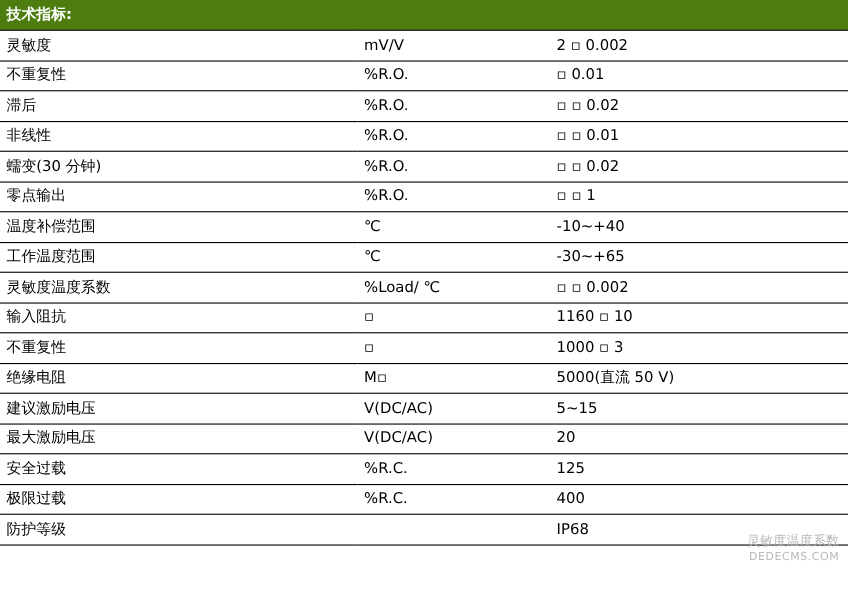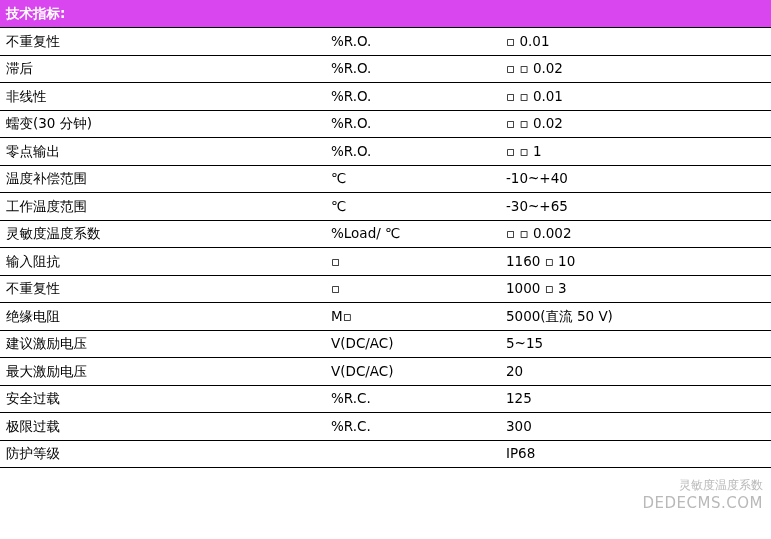--- a/index.html
+++ b/index.html
@@ -30,21 +30,21 @@
     padding: 0 0 0 6px;
     vertical-align: middle;
     white-space: nowrap;
     overflow: hidden;
   }
   .col-name  { width: 325px; }
   .col-unit  { width: 175px; }
   .col-value { width: 271px; }
 
   .header-row td {
-    background: #d946ef;
+    background: #4d7c0f;
     color: #ffffff;
     font-weight: bold;
     border-bottom: 1px solid #000000;
     font-size: 14px;
     height: 24px;
     padding-left: 6px;
   }
   .header-row {
     height: 24px;
   }
@@ -52,37 +52,42 @@
     position: absolute;
     right: 8px;
     bottom: 26px;
     text-align: right;
     color: #b9b9b9;
     font-size: 12px;
     line-height: 1.35;
     user-select: none;
   }
   .watermark .wm2 {
-    font-size: 15px;
+    font-size: 10px;
     letter-spacing: 0.5px;
   }
 </style>
 </head>
 <body>
 
 <table id="spec-table">
   <colgroup>
     <col class="col-name">
     <col class="col-unit">
     <col class="col-value">
   </colgroup>
   <tbody>
     <tr class="header-row">
       <td colspan="3">技术指标:</td>
     </tr>
+      <tr>
+        <td class="col-name">灵敏度</td>
+        <td class="col-unit">mV/V</td>
+        <td class="col-value">2 ▫ 0.002</td>
+      </tr>
       <tr>
         <td class="col-name">不重复性</td>
         <td class="col-unit">%R.O.</td>
         <td class="col-value">▫ 0.01</td>
       </tr>
       <tr>
         <td class="col-name">滞后</td>
         <td class="col-unit">%R.O.</td>
         <td class="col-value">▫ ▫ 0.02</td>
       </tr>
@@ -142,21 +147,21 @@
         <td class="col-value">20</td>
       </tr>
       <tr>
         <td class="col-name">安全过载</td>
         <td class="col-unit">%R.C.</td>
         <td class="col-value">125</td>
       </tr>
       <tr>
         <td class="col-name">极限过载</td>
         <td class="col-unit">%R.C.</td>
-        <td class="col-value">300</td>
+        <td class="col-value">400</td>
       </tr>
       <tr>
         <td class="col-name">防护等级</td>
         <td class="col-unit"></td>
         <td class="col-value">IP68</td>
       </tr>
     </tbody>
 </table>
 
 <div class="watermark">

